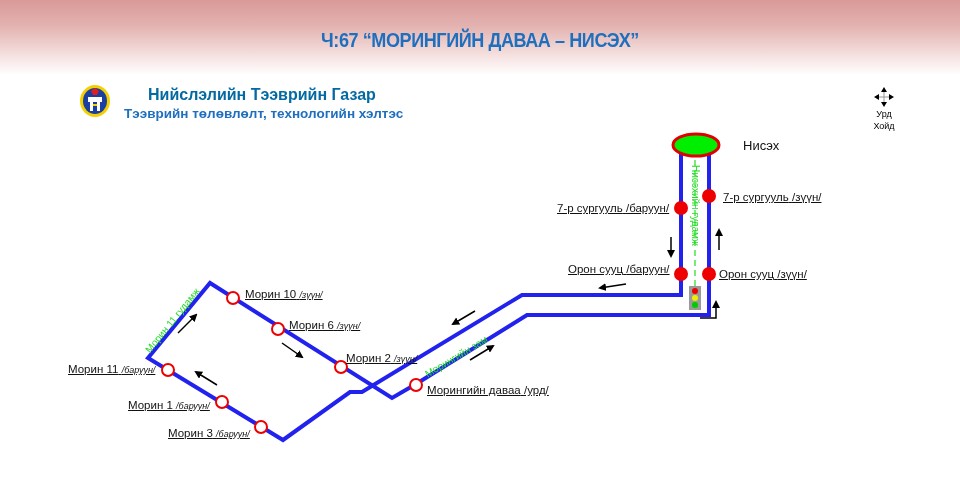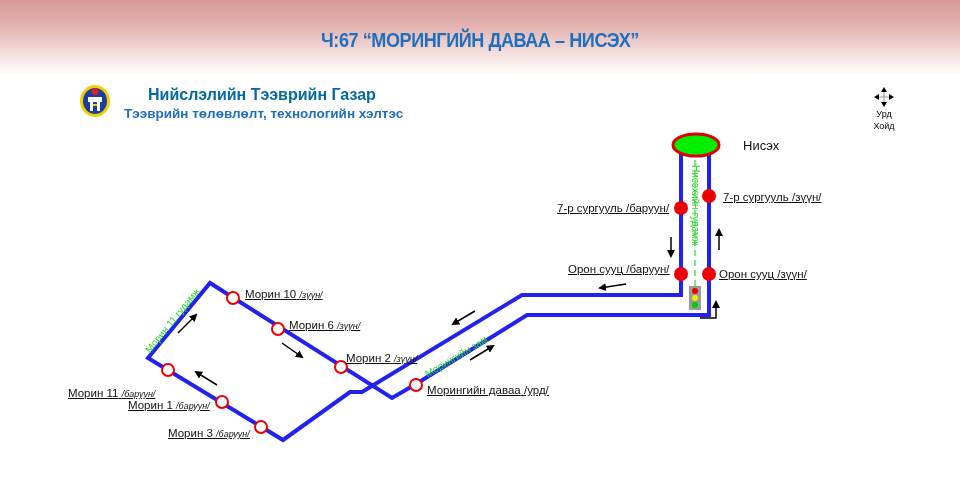--- a/index.html
+++ b/index.html
@@ -116,19 +116,19 @@
 <div class="lbl-bold" style="left:743px;top:138px">Нисэх</div>
 
 <div class="lbl" style="left:557px;top:202px"><span>7-р сургууль</span> <span>/баруун/</span></div>
 <div class="lbl" style="left:723px;top:191px"><span>7-р сургууль</span> <span>/зүүн/</span></div>
 <div class="lbl" style="left:568px;top:263px"><span>Орон сууц</span> <span>/баруун/</span></div>
 <div class="lbl" style="left:719px;top:268px"><span>Орон сууц</span> <span>/зүүн/</span></div>
 <div class="lbl" style="left:245px;top:288px"><span>Морин 10</span> <small>/зүүн/</small></div>
 <div class="lbl" style="left:289px;top:319px"><span>Морин 6</span> <small>/зүүн/</small></div>
 <div class="lbl" style="left:346px;top:352px"><span>Морин 2</span> <small>/зүүн/</small></div>
 <div class="lbl" style="left:427px;top:384px"><span>Морингийн даваа</span> <span>/урд/</span></div>
-<div class="lbl" style="left:68px;top:387px"><span>Морин 11</span> <small>/баруун/</small></div>
+<div class="lbl" style="left:68px;top:363px"><span>Морин 11</span> <small>/баруун/</small></div>
 <div class="lbl" style="left:128px;top:399px"><span>Морин 1</span> <small>/баруун/</small></div>
 <div class="lbl" style="left:168px;top:427px"><span>Морин 3</span> <small>/баруун/</small></div>
 
 <div class="street" style="left:701px;top:165px;transform:rotate(90deg)">Нисэхийн гудамж</div>
 <div class="street" style="left:143px;top:348px;transform:rotate(-51deg)">Морин 11 гудамж</div>
 <div class="street" style="left:423px;top:370px;transform:rotate(-31deg)">Морингийн зам</div>
 
 </body></html>

